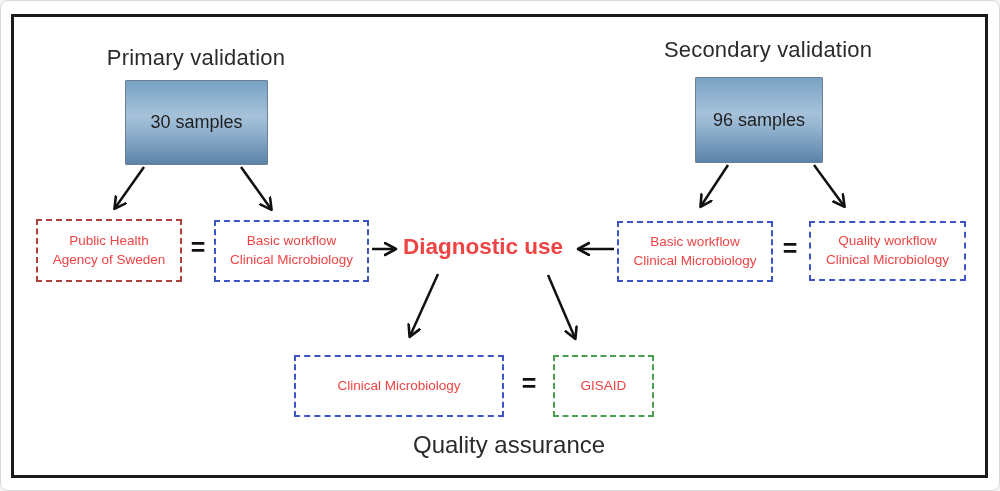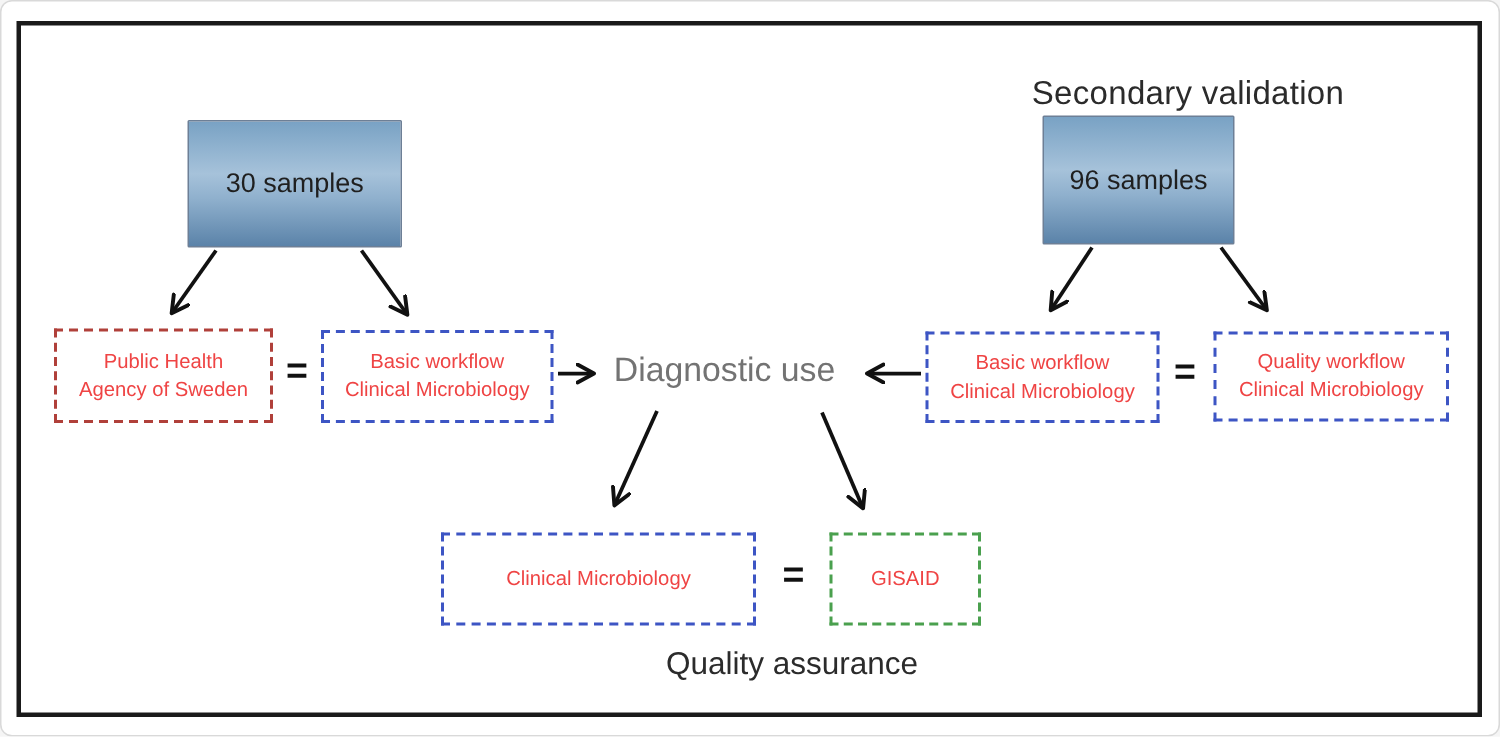--- a/index.html
+++ b/index.html
@@ -30,21 +30,21 @@
   }
   .heading {
     position: absolute;
     font-size: 22px;
     color: #2b2b2b;
     text-align: center;
     letter-spacing: 0.2px;
     white-space: nowrap;
   }
   #heading-primary   { left: 85px;  top: 44px; width: 220px; }
-  #heading-secondary { left: 657px; top: 48px; width: 220px; margin-left: 24px; }
+  #heading-secondary { left: 657px; top: 36px; width: 220px; }
 
   .samples-box {
     position: absolute;
     background: linear-gradient(180deg, #79a2c4 0%, #a6c2da 42%, #8fb0cd 62%, #5b83a9 100%);
     border: 1px solid #6d7f96;
     border-radius: 1px;
     display: flex;
     align-items: center;
     justify-content: center;
     font-size: 18px;
@@ -90,49 +90,51 @@
   #equals-2 { left: 776px; top: 233px; }
   #equals-3 { left: 515px; top: 368px; }
 
   #label-diagnostic {
     position: absolute;
     left: 399px;
     top: 233px;
     width: 166px;
     text-align: center;
     font-size: 22.5px;
-    color: #737373;
+    color: #ef4444;
     white-space: nowrap;
+    font-weight: bold;
   }
   #label-quality {
     position: absolute;
     left: 412px;
     top: 430px;
     width: 230px;
-    text-align: center;
-    font-size: 21px;
+    text-align: left;
+    font-size: 24px;
     color: #2b2b2b;
     white-space: nowrap;
   }
   #arrow-layer {
     position: absolute;
     left: 0;
     top: 0;
     width: 1000px;
     height: 491px;
     pointer-events: none;
   }
 </style>
 </head>
 <body>
 
 <div id="stage">
 
   <div class="frame"></div>
 
+  <div id="heading-primary" class="heading">Primary validation</div>
   <div id="heading-secondary" class="heading">Secondary validation</div>
 
   <div id="samples-primary" class="samples-box">
     <span>30 samples</span>
   </div>
   <div id="samples-secondary" class="samples-box">
     <span>96 samples</span>
   </div>
 
   <div id="box-phas" class="dashed-box dashed-red">

